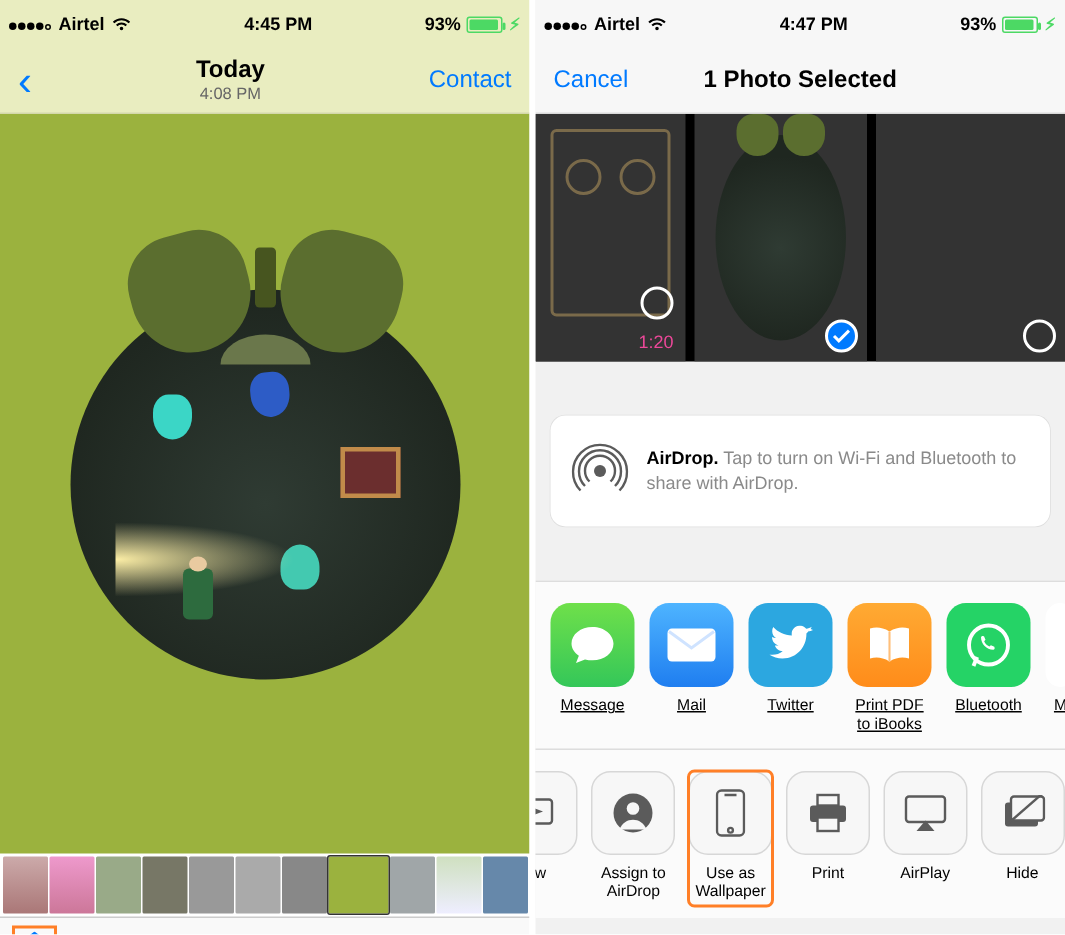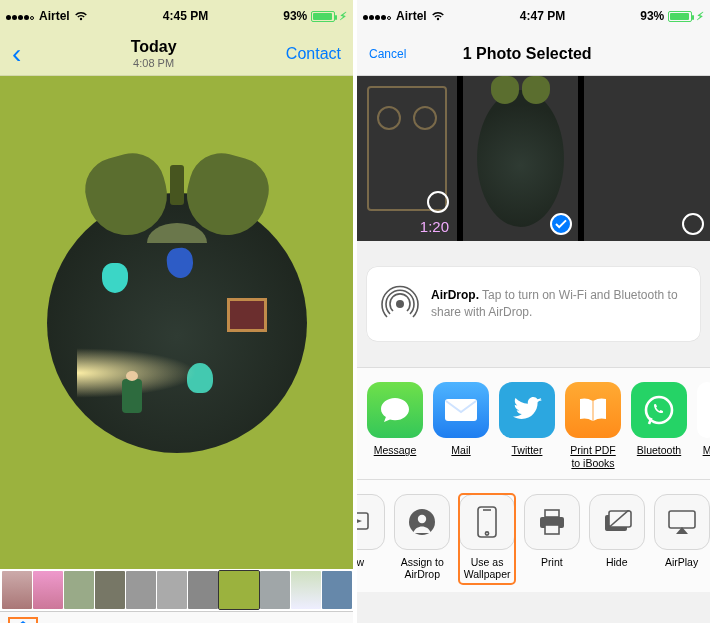--- a/index.html
+++ b/index.html
@@ -77,43 +77,43 @@
   .toolL{
     height:44px;border-top:1px solid #ccc;background:#f9f9f9;display:flex;align-items:center;justify-content:space-between;padding:0 8px;
   }
   .shareBox{border:2px solid #ff7f27;padding:2px 4px;}
   .iconBlue{color:#007aff;}
 
   
   .screen.right{background:#f1f1f1;}
   .right .status{background:#f7f7f7;}
   .navR{height:44px;background:#f7f7f7;border-bottom:1px solid #d9d9d9;display:flex;align-items:center;justify-content:space-between;padding:0 12px;}
-  .navR .cancel{color:#007aff;font-size:12px;}
+  .navR .cancel{color:#007aff;font-size:16px;}
   .navR .titleR{font-weight:600;font-size:16px;}
   .navR .spacer{width:50px;}
   .stripArea{height:165px;background:#000;display:flex;gap:6px;padding:0 0 0 0;align-items:stretch;overflow:hidden;}
   .stripArea .card{position:relative;background:#333;}
   .cardA{width:100px;flex:0 0 100px;background:linear-gradient(#181510,#2a231a);}
   .gate{position:absolute;inset:10px 10px 30px 10px;border:2px solid #7a6a4a;border-radius:4px;}
   .gate::before,.gate::after{content:"";position:absolute;border:2px solid #7a6a4a;}
   .gate::before{left:8px;top:18px;width:20px;height:20px;border-radius:50%;}
   .gate::after{right:8px;top:18px;width:20px;height:20px;border-radius:50%;}
   .recring{position:absolute;right:8px;bottom:28px;width:22px;height:22px;border:2px solid #fff;border-radius:50%;}
-  .dur{position:absolute;right:8px;bottom:6px;color:#f0abfc;font-size:15px;}
+  .dur{position:absolute;right:8px;bottom:6px;color:#ec4899;font-size:12px;}
   .cardB{width:115px;flex:0 0 115px;background:#9bb23e;position:relative;}
   .cardB .mini{position:absolute;inset:14px;border-radius:50%;background:radial-gradient(circle at 50% 55%,#2f3b33 0%,#1f2720 70%);}
   .cardB .mini::before,.cardB .mini::after{content:"";position:absolute;top:-14px;width:28px;height:28px;background:#5b6e2f;border-radius:40% 40% 50% 50%;}
   .cardB .mini::before{left:14px;}
   .cardB .mini::after{right:14px;}
   .check{position:absolute;right:6px;bottom:6px;width:22px;height:22px;border-radius:50%;background:#007aff;display:flex;align-items:center;justify-content:center;border:2px solid #fff;}
   .check svg{display:block;}
   .cardC{flex:1;background:repeating-linear-gradient(45deg,#a7adaf 0 3px,#6f777a 3px 6px);}
   .ring{position:absolute;right:6px;bottom:6px;width:22px;height:22px;border:2px solid #fff;border-radius:50%;}
 
-  .airdrop{margin:26px 10px;background:#fff;border-radius:10px;padding:14px 14px;display:flex;gap:12px;align-items:center;box-shadow:0 0 0 0.5px rgba(0,0,0,.08);}
+  .airdrop{margin:36px 10px;background:#fff;border-radius:10px;padding:14px 14px;display:flex;gap:12px;align-items:center;box-shadow:0 0 0 0.5px rgba(0,0,0,.08);}
   .ad-icon{width:46px;height:46px;border-radius:10px;background:#fff;display:flex;align-items:center;justify-content:center;}
   .ad-text{font-size:12px;color:#8a8a8a;line-height:1.4;}
   .ad-text b{color:#000;font-weight:600;}
 
   .shareRow{background:#fbfbfb;border-top:0.5px solid #ddd;padding:14px 0 10px;display:flex;gap:10px;overflow:hidden;}
   .shareRow.apps{padding-left:10px;text-decoration:underline;}
   .app{width:62px;text-align:center;font-size:10.5px;line-height:1.2;color:#000;}
   .app .ic{width:56px;height:56px;border-radius:13px;margin:0 auto 6px;display:flex;align-items:center;justify-content:center;}
   .ic.msg{background:linear-gradient(#6fe04a,#34c759);}
   .ic.mail{background:linear-gradient(#4eb4ff,#1f7ef0);}
@@ -355,33 +355,33 @@
           <svg width="30" height="28" viewBox="0 0 30 28" fill="#5b5b5b">
               <rect x="3" y="9" width="24" height="11" rx="2"></rect>
               <rect x="8" y="2" width="14" height="7" fill="#f7f7f7" stroke="#5b5b5b" stroke-width="1.6"></rect>
               <rect x="8" y="17" width="14" height="9" fill="#f7f7f7" stroke="#5b5b5b" stroke-width="1.6"></rect>
             </svg>
         </div>
         <div>Print</div>
       </div>
       <div class="act">
         <div class="ic">
+          <svg width="30" height="26" viewBox="0 0 30 26" fill="none" stroke="#5b5b5b" stroke-width="1.6">
+              <rect x="2" y="2" width="26" height="17" rx="2"></rect>
+              <path d="M9 25l6-7 6 7z" fill="#5b5b5b" stroke="none"></path>
+            </svg>
+        </div>
+        <div>AirPlay</div>
+      </div>
+      <div class="act">
+        <div class="ic">
           <svg width="30" height="24" viewBox="0 0 30 24" fill="none" stroke="#5b5b5b" stroke-width="1.6">
               <rect x="3" y="5" width="22" height="16" rx="2" fill="#5b5b5b" stroke="none"></rect>
               <rect x="7" y="1" width="22" height="16" rx="2" fill="#f7f7f7"></rect>
               <line x1="4" y1="20" x2="28" y2="-1"></line>
             </svg>
         </div>
         <div>Hide</div>
       </div>
-      <div class="act">
-        <div class="ic">
-          <svg width="30" height="26" viewBox="0 0 30 26" fill="none" stroke="#5b5b5b" stroke-width="1.6">
-              <rect x="2" y="2" width="26" height="17" rx="2"></rect>
-              <path d="M9 25l6-7 6 7z" fill="#5b5b5b" stroke="none"></path>
-            </svg>
-        </div>
-        <div>AirPlay</div>
-      </div>
     </div>
   </div>
 
 </div>
 
 </body></html>

